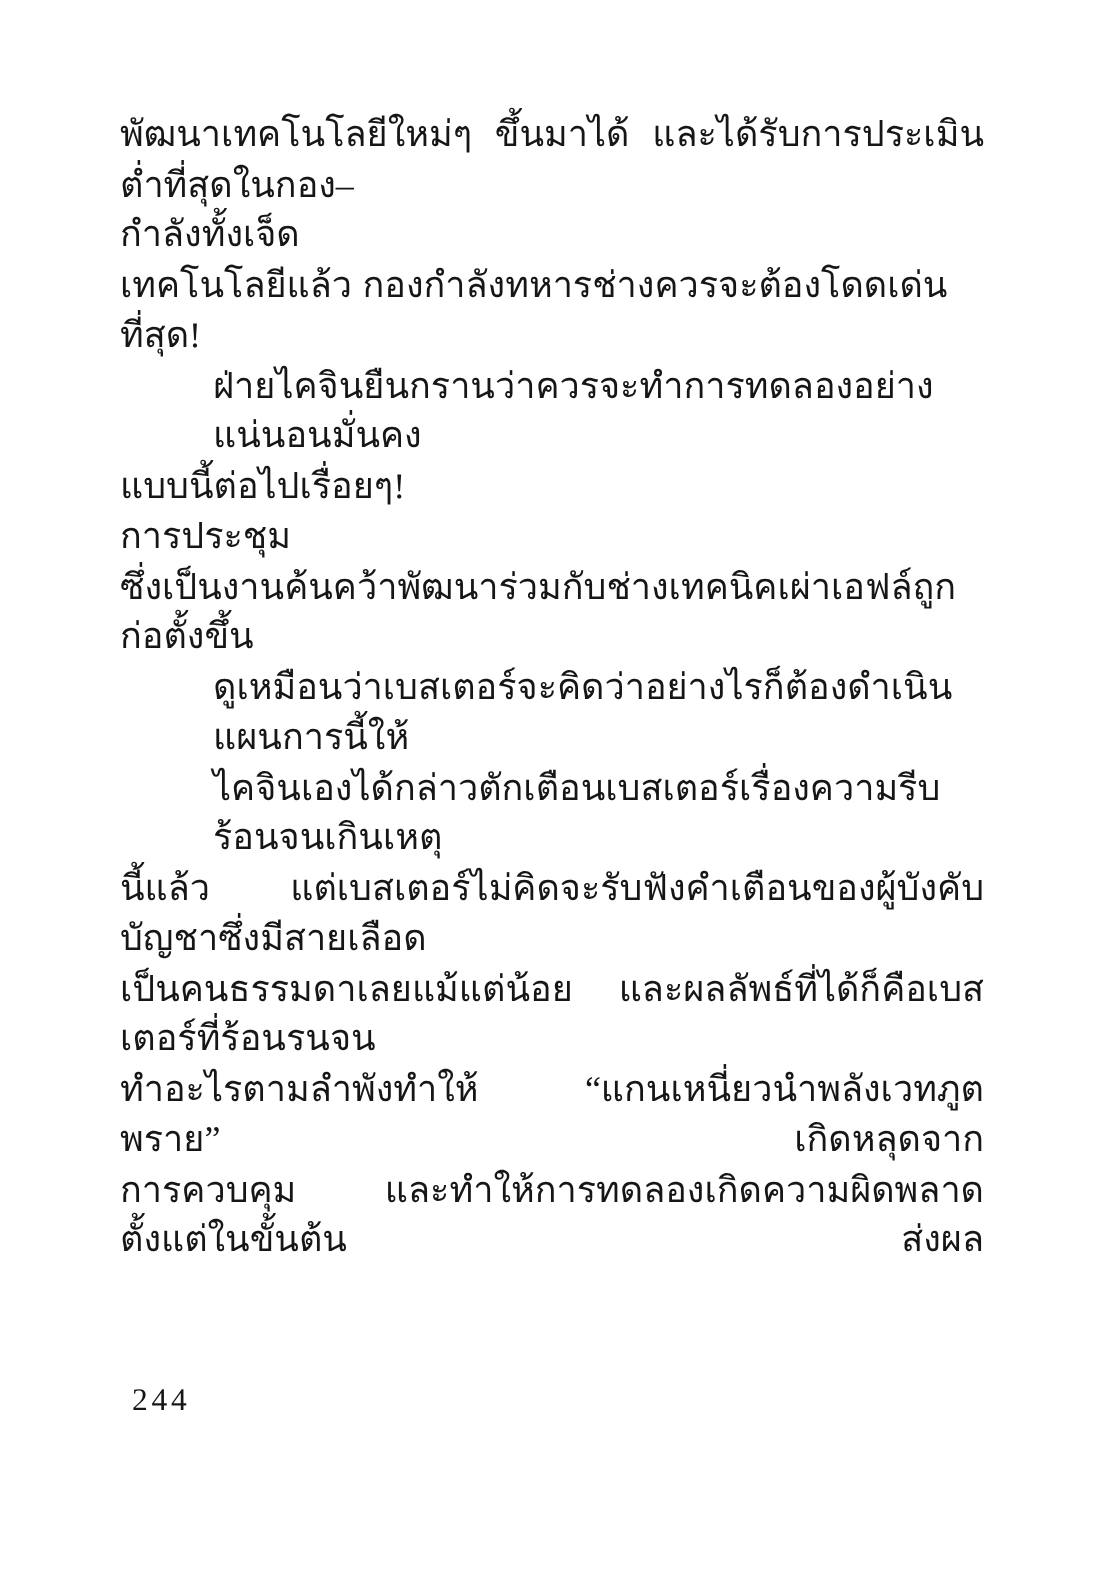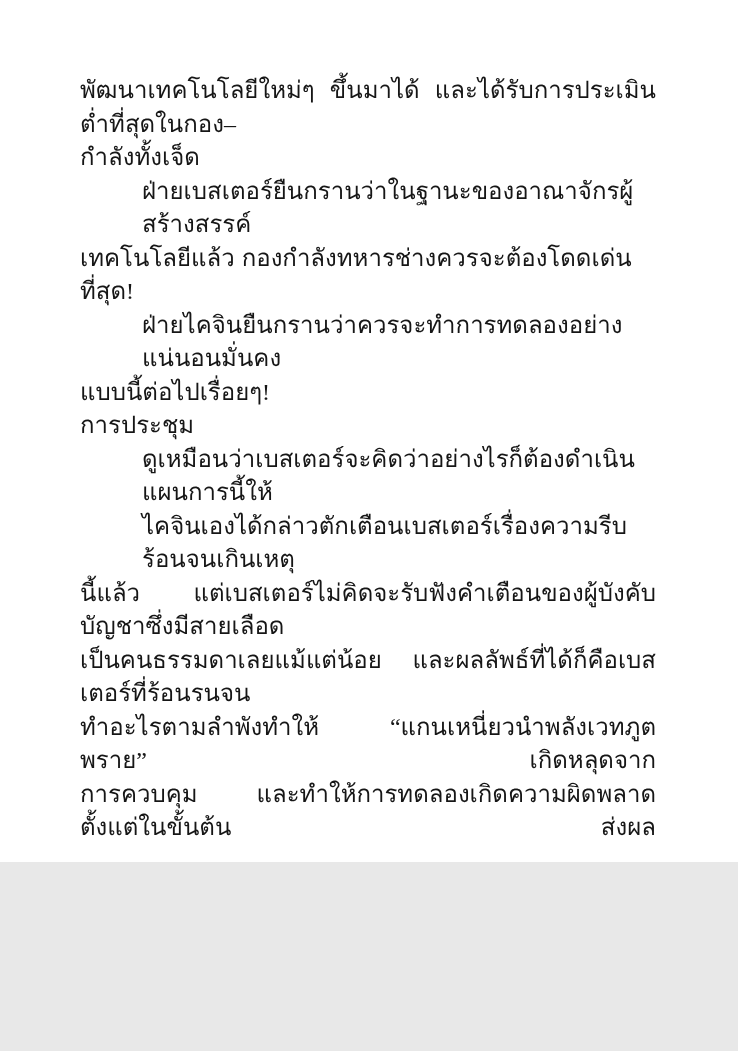--- a/index.html
+++ b/index.html
@@ -3,21 +3,21 @@
 <meta charset="utf-8">
 <style>
   html, body {
     margin: 0;
     padding: 0;
     background: #e8e8e8;
   }
   .page {
     position: relative;
     width: 738px;
-    height: 862px;
+    height: 1051px;
     margin: 0 auto;
     background: #ffffff;
     color: #161616;
     font-family: "Liberation Serif", "DejaVu Serif", serif;
     overflow: hidden;
   }
   .text-block {
     position: absolute;
     left: 80px;
     top: 74px;
@@ -45,25 +45,25 @@
     color: #161616;
   }
 </style>
 </head>
 <body>
 
 <div class="page">
   <div class="text-block">
       <div class="line justify">พัฒนาเทคโนโลยีใหม่ๆ ขึ้นมาได้ และได้รับการประเมินต่ำที่สุดในกอง–</div>
       <div class="line">กำลังทั้งเจ็ด</div>
-      <div class="line indent justify">ฝ่ายเบสเตอร์ยืนกรานว่าในฐานะของอาณาจักรผู้สร้างสรรค์</div>
       <div class="line">เทคโนโลยีแล้ว กองกำลังทหารช่างควรจะต้องโดดเด่นที่สุด!</div>
       <div class="line indent justify">ฝ่ายไคจินยืนกรานว่าควรจะทำการทดลองอย่างแน่นอนมั่นคง</div>
       <div class="line">แบบนี้ต่อไปเรื่อยๆ!</div>
       <div class="line">การประชุม</div>
+      <div class="line">ซึ่งเป็นงานค้นคว้าพัฒนาร่วมกับช่างเทคนิคเผ่าเอฟล์ถูกก่อตั้งขึ้น</div>
       <div class="line indent justify">ดูเหมือนว่าเบสเตอร์จะคิดว่าอย่างไรก็ต้องดำเนินแผนการนี้ให้</div>
       <div class="line indent justify">ไคจินเองได้กล่าวตักเตือนเบสเตอร์เรื่องความรีบร้อนจนเกินเหตุ</div>
       <div class="line justify">นี้แล้ว แต่เบสเตอร์ไม่คิดจะรับฟังคำเตือนของผู้บังคับบัญชาซึ่งมีสายเลือด</div>
       <div class="line justify">เป็นคนธรรมดาเลยแม้แต่น้อย และผลลัพธ์ที่ได้ก็คือเบสเตอร์ที่ร้อนรนจน</div>
       <div class="line justify">ทำอะไรตามลำพังทำให้ “แกนเหนี่ยวนำพลังเวทภูตพราย” เกิดหลุดจาก</div>
       <div class="line justify">การควบคุม และทำให้การทดลองเกิดความผิดพลาดตั้งแต่ในขั้นต้น ส่งผล</div>
     </div>
   <div class="page-number">244</div>
 </div>
 

